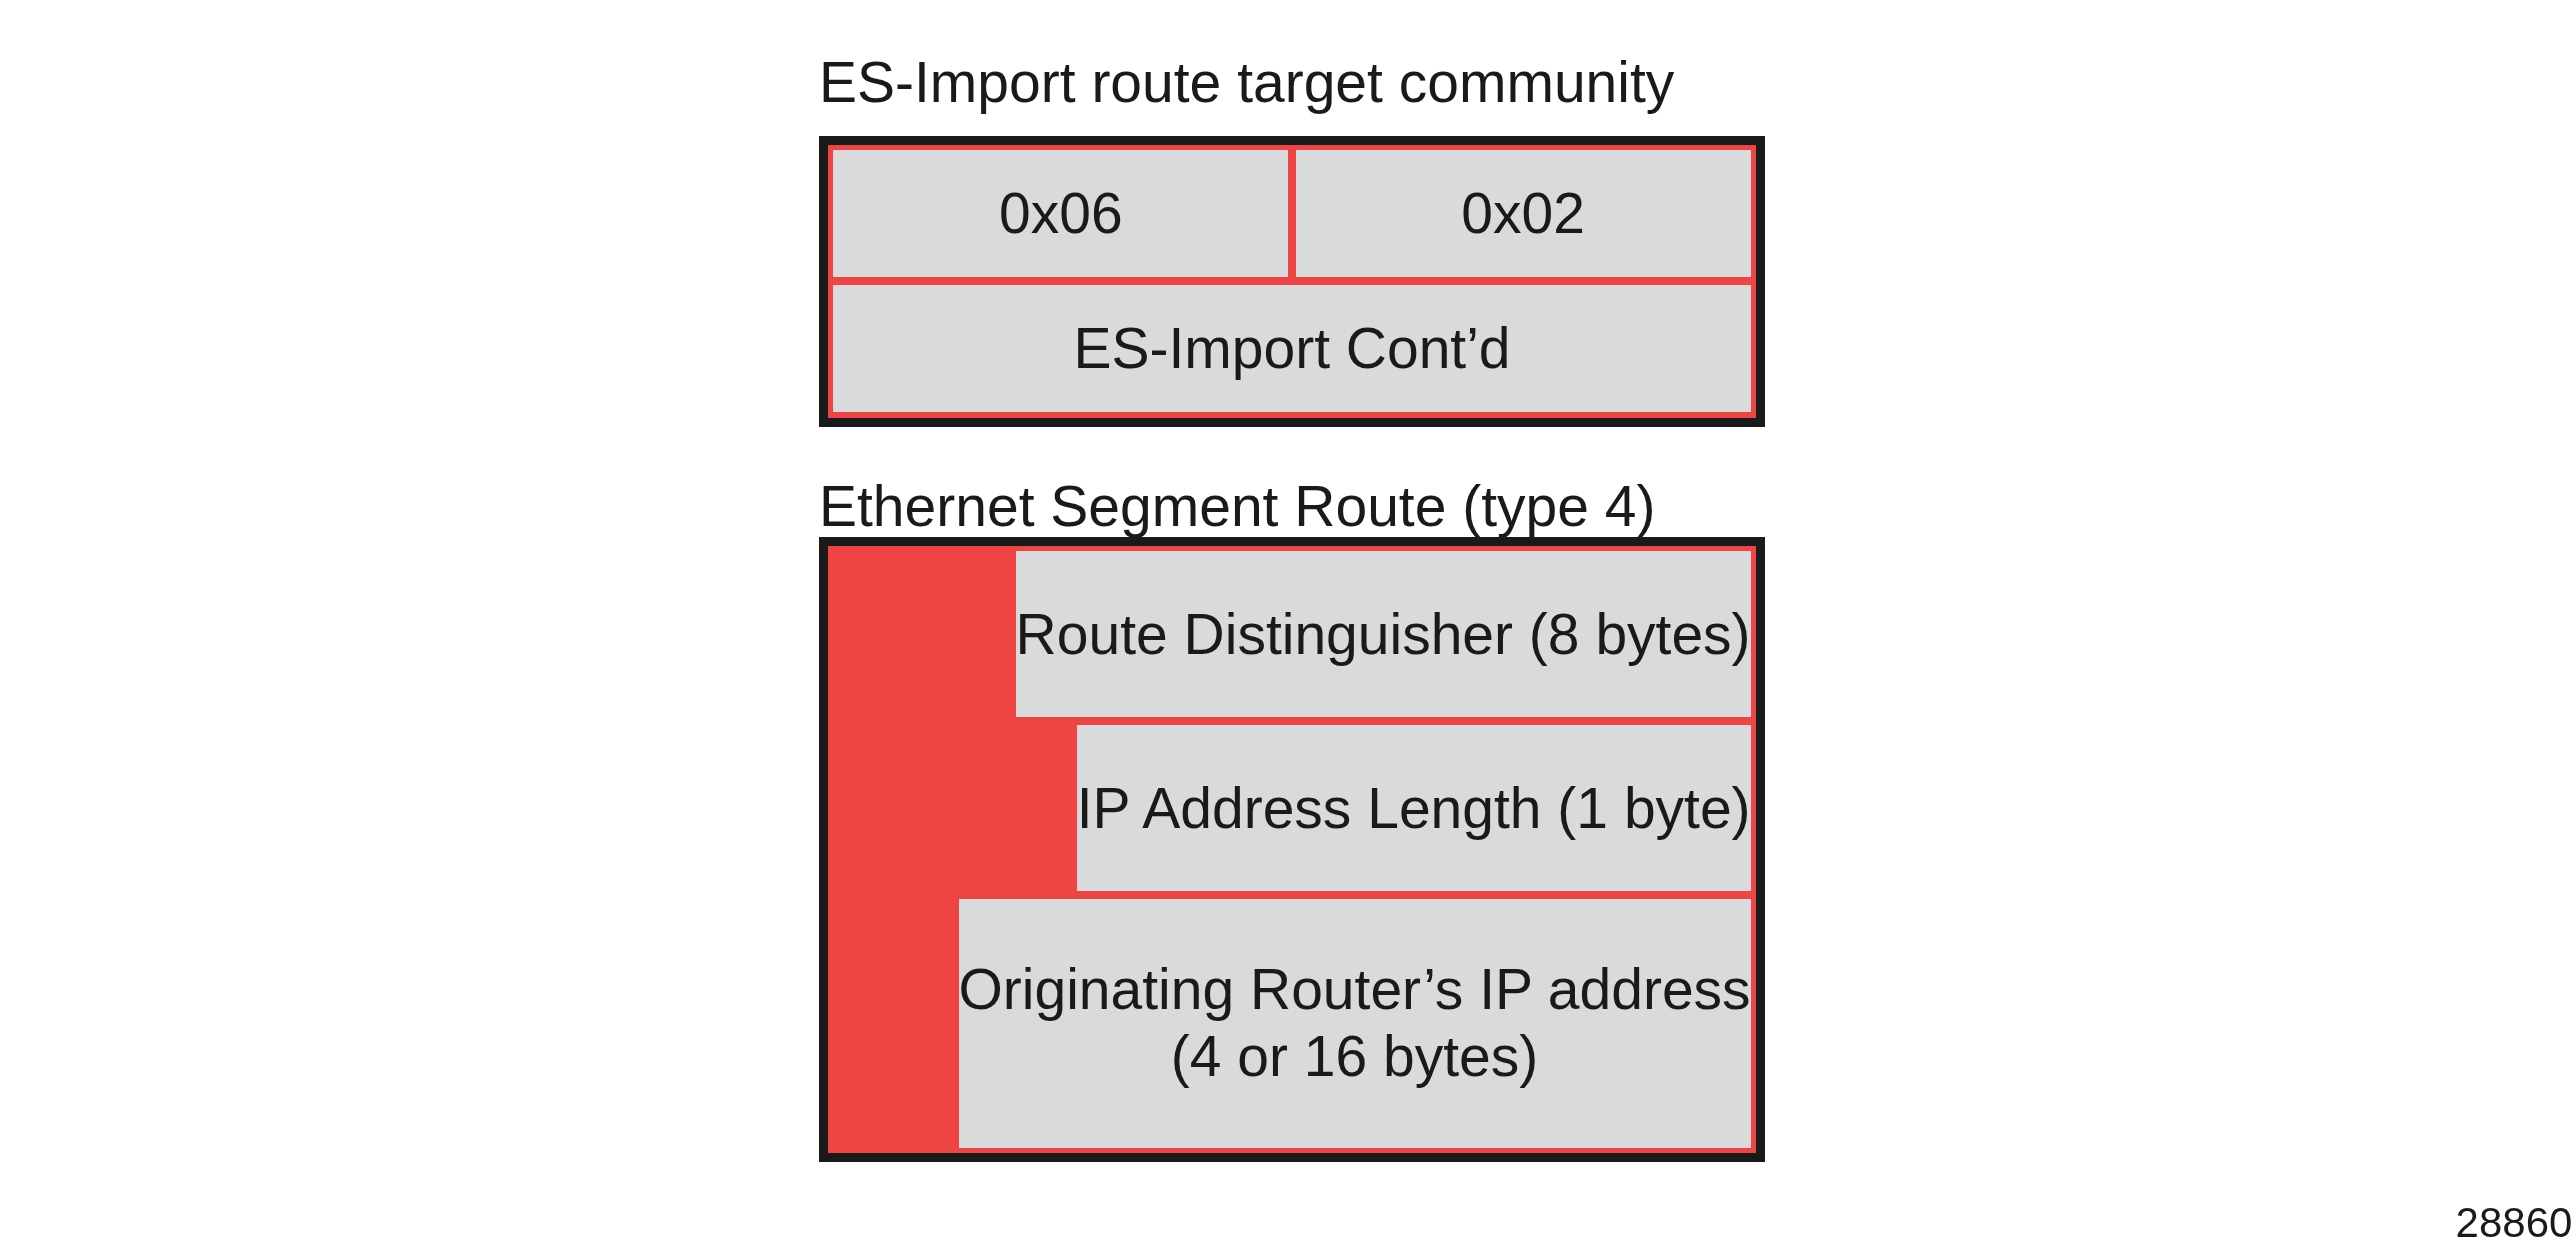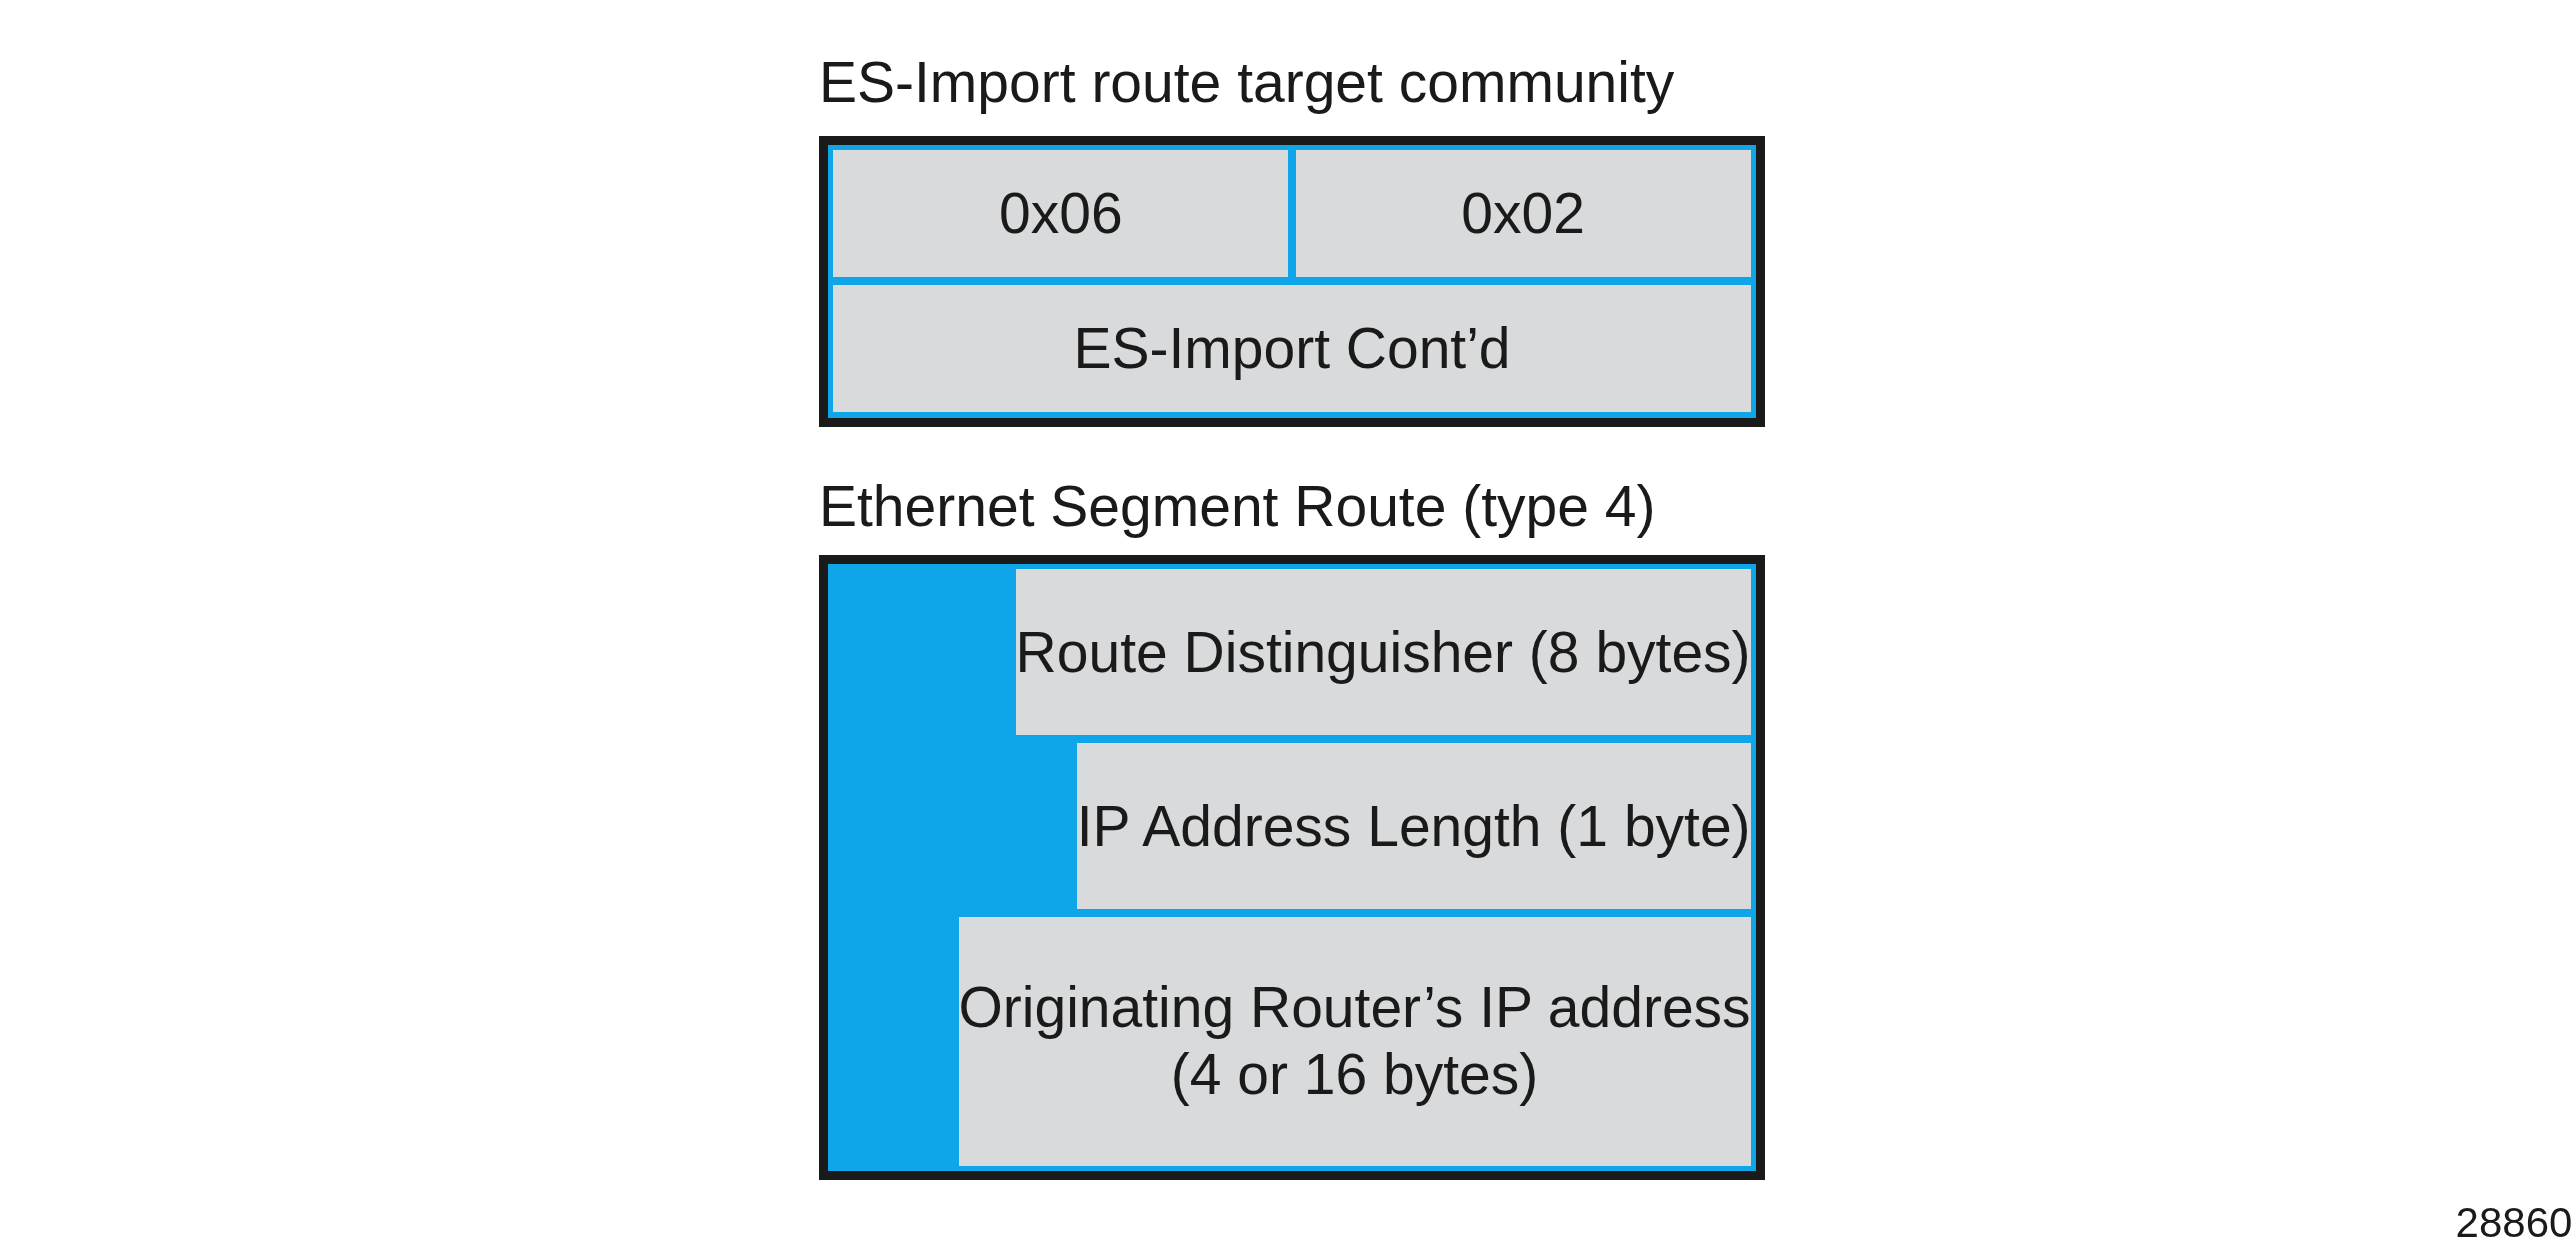--- a/index.html
+++ b/index.html
@@ -26,32 +26,32 @@
     text-align: center;
     font-size: 57px;
     line-height: 61px;
     white-space: nowrap;
     color: #1a1a1a;
   }
   .packet-box {
     box-sizing: border-box;
     width: 946px;
     border: 9px solid #1a1a1a;
-    background: #0ea5e9;
+    background: #ef4444;
     padding: 5.4px;
     display: flex;
     flex-direction: column;
     gap: 8.1px;
   }
   #diagram-es-import { top: 52px; }
   #diagram-es-import .diagram-title { margin-bottom: 22.6px; }
   #diagram-es-import .packet-box { height: 291px; }
 
   #diagram-es-route { top: 476px; }
-  #diagram-es-route .diagram-title { margin-bottom: 18px; }
+  #diagram-es-route .diagram-title { }
   #diagram-es-route .packet-box { height: 625px; align-items: flex-end; }
 
   .row {
     flex: 1 1 0;
     display: flex;
     gap: 7.2px;
     min-height: 0;
   }
   .row.tall { flex: 1.5 1 0; }
   .cell {

